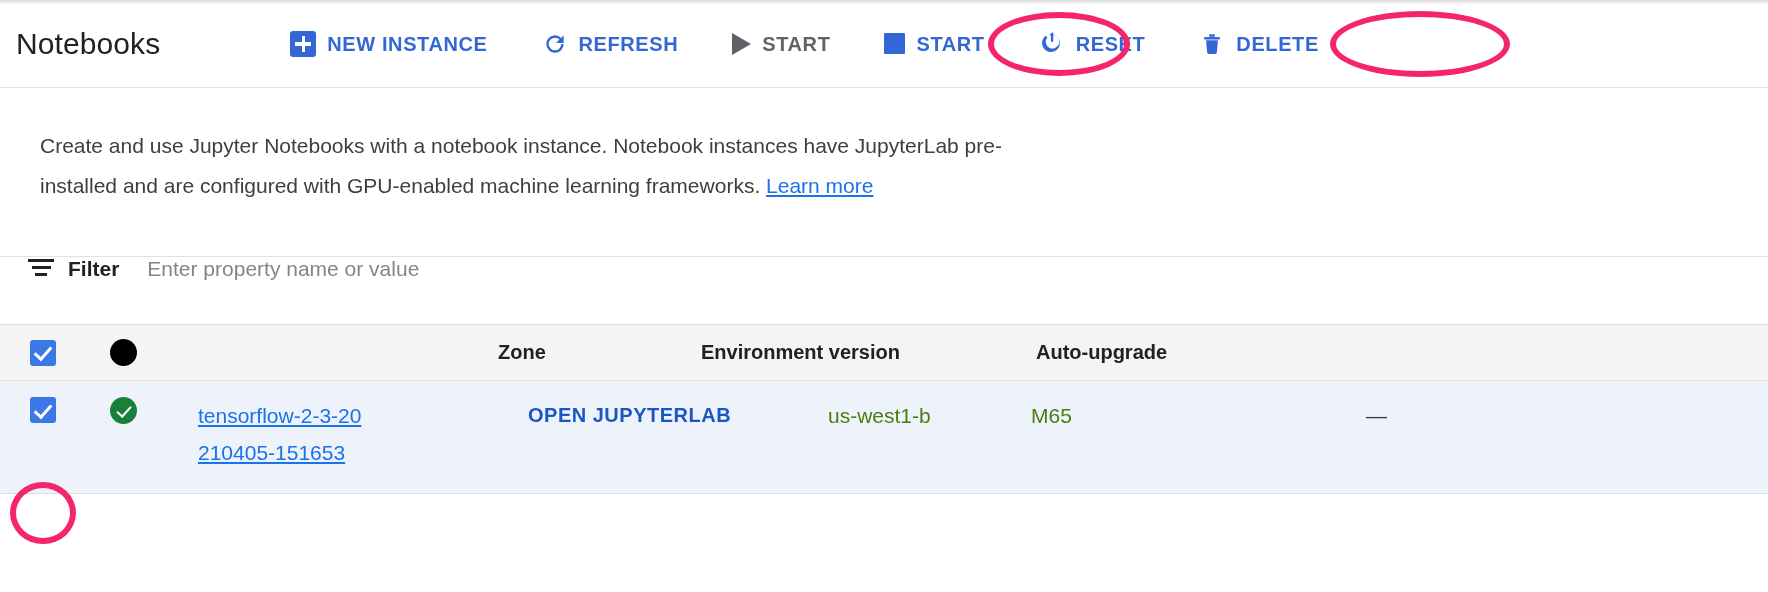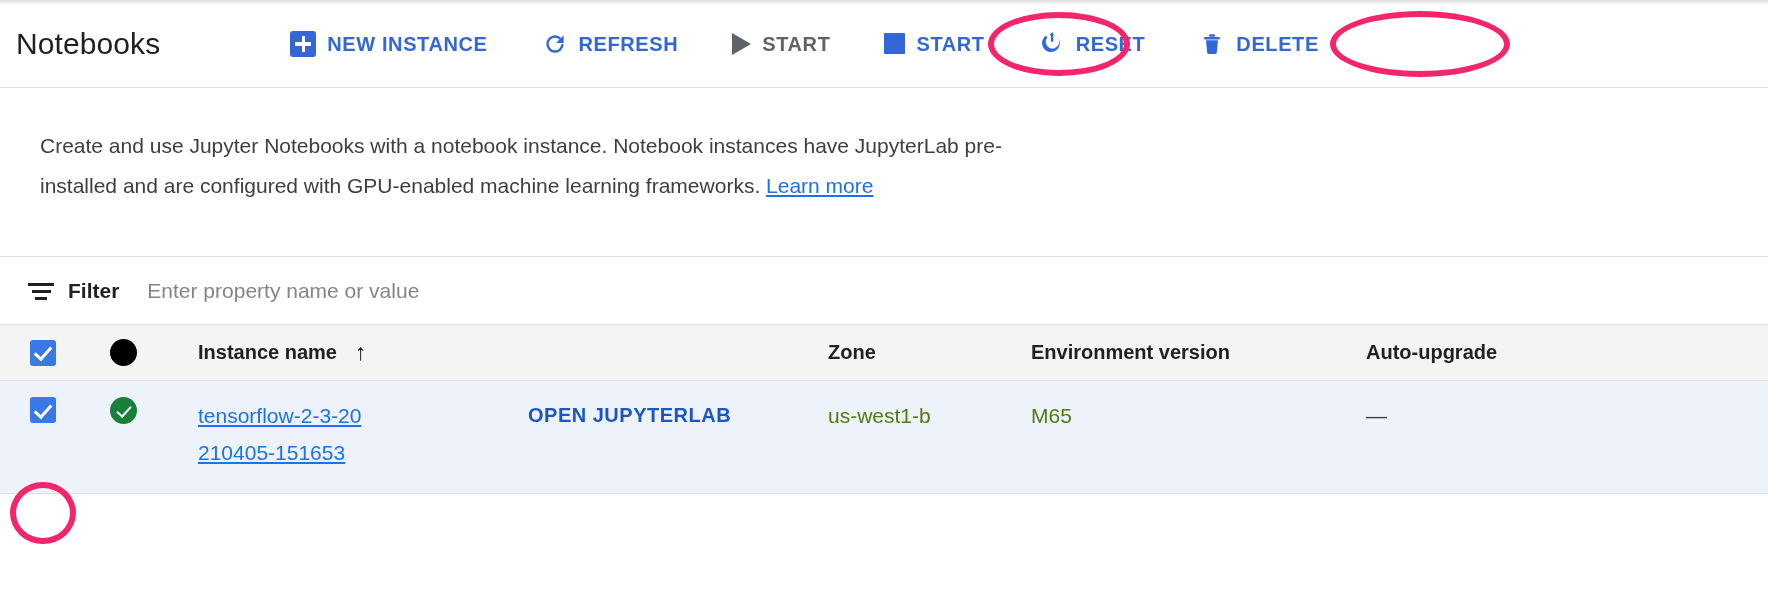--- a/index.html
+++ b/index.html
@@ -109,21 +109,21 @@
   .divider {
     margin-top: 50px;
     height: 1px;
     background: #e0e0e0;
   }
 
   
   .filter-row {
     height: 68px;
     display: flex;
-    align-items: center;
+    align-items: flex-start;
     padding-left: 28px;
     background: #fff;
     border-bottom: 1px solid #e0e0e0;
   }
   .ic-filter {
     width: 26px; height: 20px;
     position: relative;
     margin-right: 14px;
   }
   .ic-filter i {
@@ -348,24 +348,20 @@
 
 <div class="table">
 
   <div class="trow thead">
     <div class="c-check">
       <span class="cb"></span>
     </div>
     <div class="c-status">
       <span class="dot-header"></span>
     </div>
-    <div class="c-name th">
-      <span>Instance name</span>
-      <span class="sort-arrow">↑</span>
-    </div>
     <div class="c-open"></div>
     <div class="c-zone th">
       <span>Zone</span>
     </div>
     <div class="c-env th">
       <span>Environment version</span>
     </div>
     <div class="c-auto th">
       <span>Auto-upgrade</span>
     </div>

